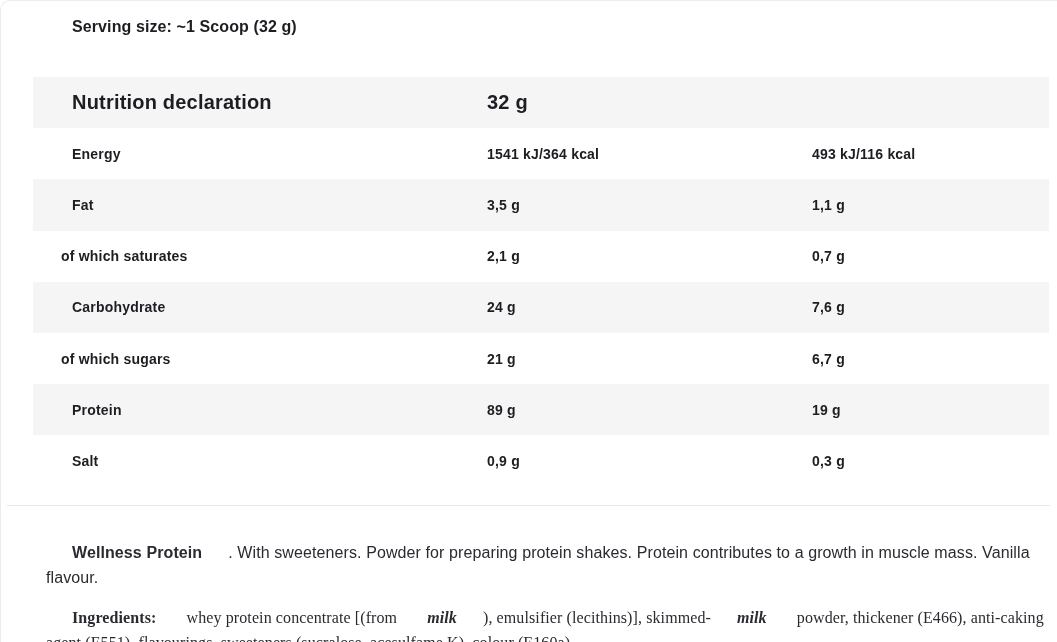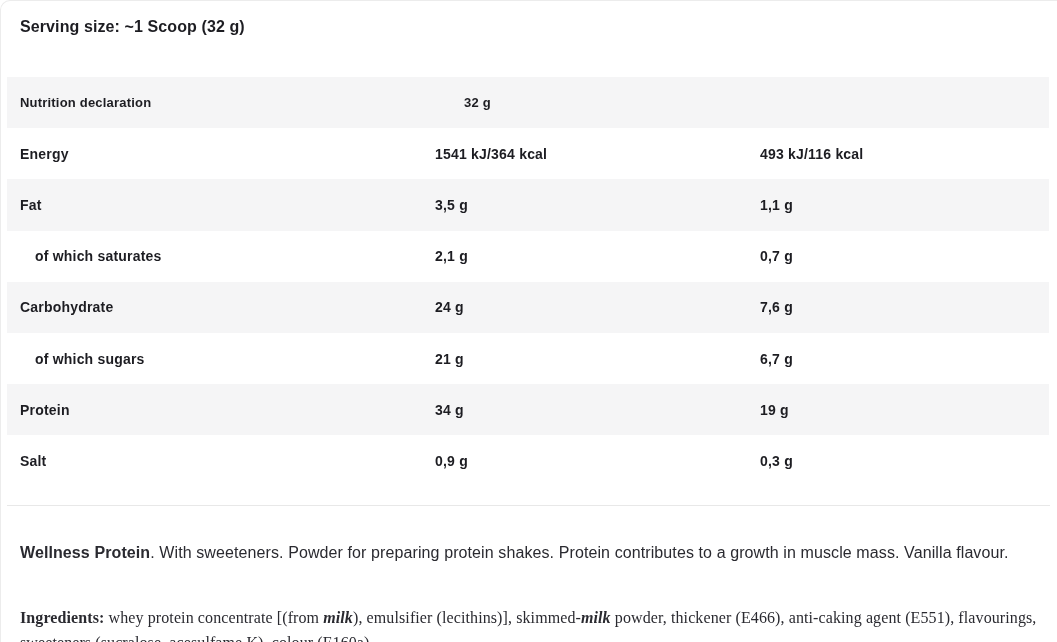--- a/index.html
+++ b/index.html
@@ -1,15 +1,15 @@
 <!DOCTYPE html>
 <html style="--row-shade: #f5f5f6; --divider: #e8e8e8; --card-border: #ececec; --text-primary: #1d1d22; --text-body: #2a2a30;"><head>
 <meta charset="utf-8">
 <style>
-  * { box-sizing: border-box; }
+  * { box-sizing: border-box; padding-left: 26px; }
   html, body { margin: 0; padding: 0; }
   body {
     width: 1057px; height: 642px;
     background: #ffffff;
     font-family: "Liberation Sans", sans-serif;
     color: var(--text-primary, #1d1d22);
   }
   .page { position: relative; width: 1057px; height: 642px; overflow: hidden; background: #fff; }
 
   .card-edge {
@@ -31,21 +31,21 @@
     display: grid;
     grid-template-columns: 415px 325px 1fr;
     align-items: center;
     height: 51.2px;
     padding-left: 13px;
     font-size: 14px;
     letter-spacing: 0.2px;
     font-weight: bold;
   }
   .row.shade { background: var(--row-shade, #f5f5f6); }
-  .row.header { font-weight: 700; font-size: 13px; gap: 29px; }
+  .row.header { font-weight: 700; font-size: 20px; }
   .cell { display: block; }
   .cell.indent { padding-left: 15px; }
 
   .divider {
     position: absolute; left: 7px; top: 505px;
     width: 1043px; height: 1px;
     background: var(--divider, #e8e8e8);
   }
 
   .desc, .ingredients {
@@ -101,21 +101,21 @@
     </div>
 
     <div class="row">
       <span class="cell indent">of which sugars</span>
       <span class="cell">21 g</span>
       <span class="cell">6,7 g</span>
     </div>
 
     <div class="row shade">
       <span class="cell">Protein</span>
-      <span class="cell">34 g</span>
+      <span class="cell">89 g</span>
       <span class="cell">19 g</span>
     </div>
 
     <div class="row">
       <span class="cell">Salt</span>
       <span class="cell">0,9 g</span>
       <span class="cell">0,3 g</span>
     </div>
   </div>
 

